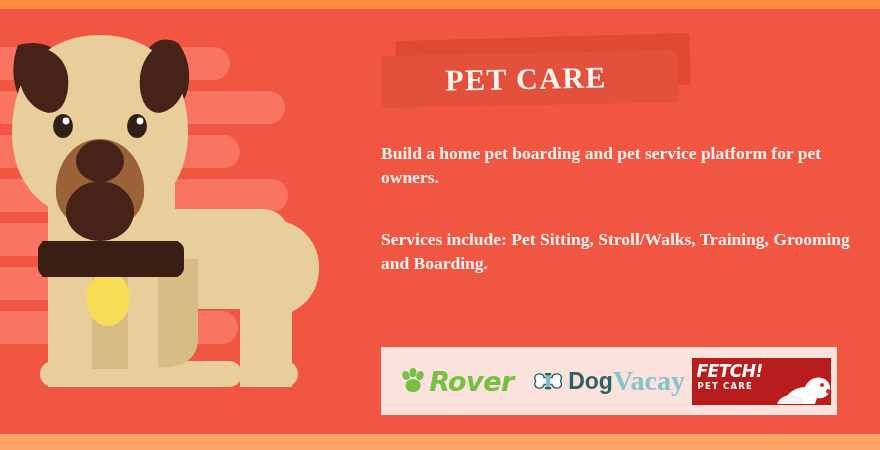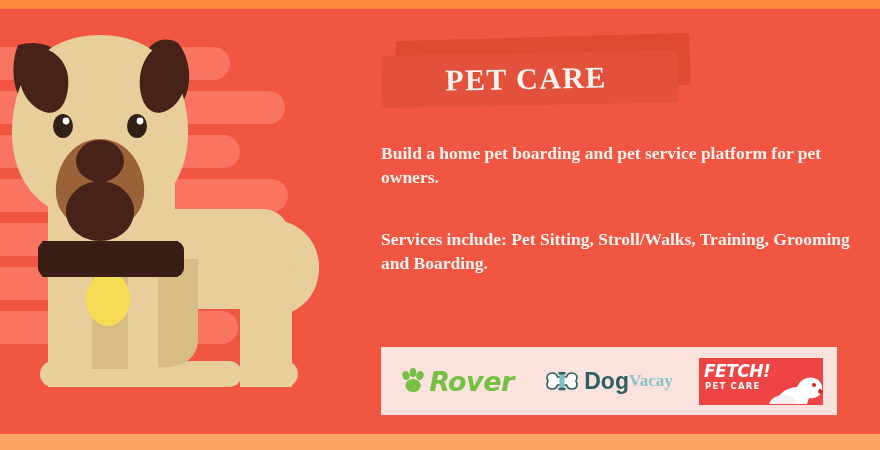--- a/index.html
+++ b/index.html
@@ -139,29 +139,29 @@
   
   .dv-dog {
     font-family: Liberation Sans, sans-serif;
     font-weight: bold;
     font-size: 23px;
     color: #2E5F63;
   }
   .dv-vacay {
     font-family: "Liberation Serif", "DejaVu Serif", serif;
     font-weight: bold;
-    font-size: 17px;
+    font-size: 28px;
     color: #86C4C9;
   }
   
   .fetch-card {
     position: relative;
-    width: 124px;
+    width: 139px;
     height: 47px;
-    background: #ef4444;
+    background: #b91c1c;
     overflow: hidden;
   }
   .fetch-name {
     position: absolute;
     left: 5px; top: 3px;
     color: #FFFFFF;
     font-family: "DejaVu Sans", sans-serif;
     font-weight: bold;
     font-size: 17px;
     letter-spacing: -0.5px;

